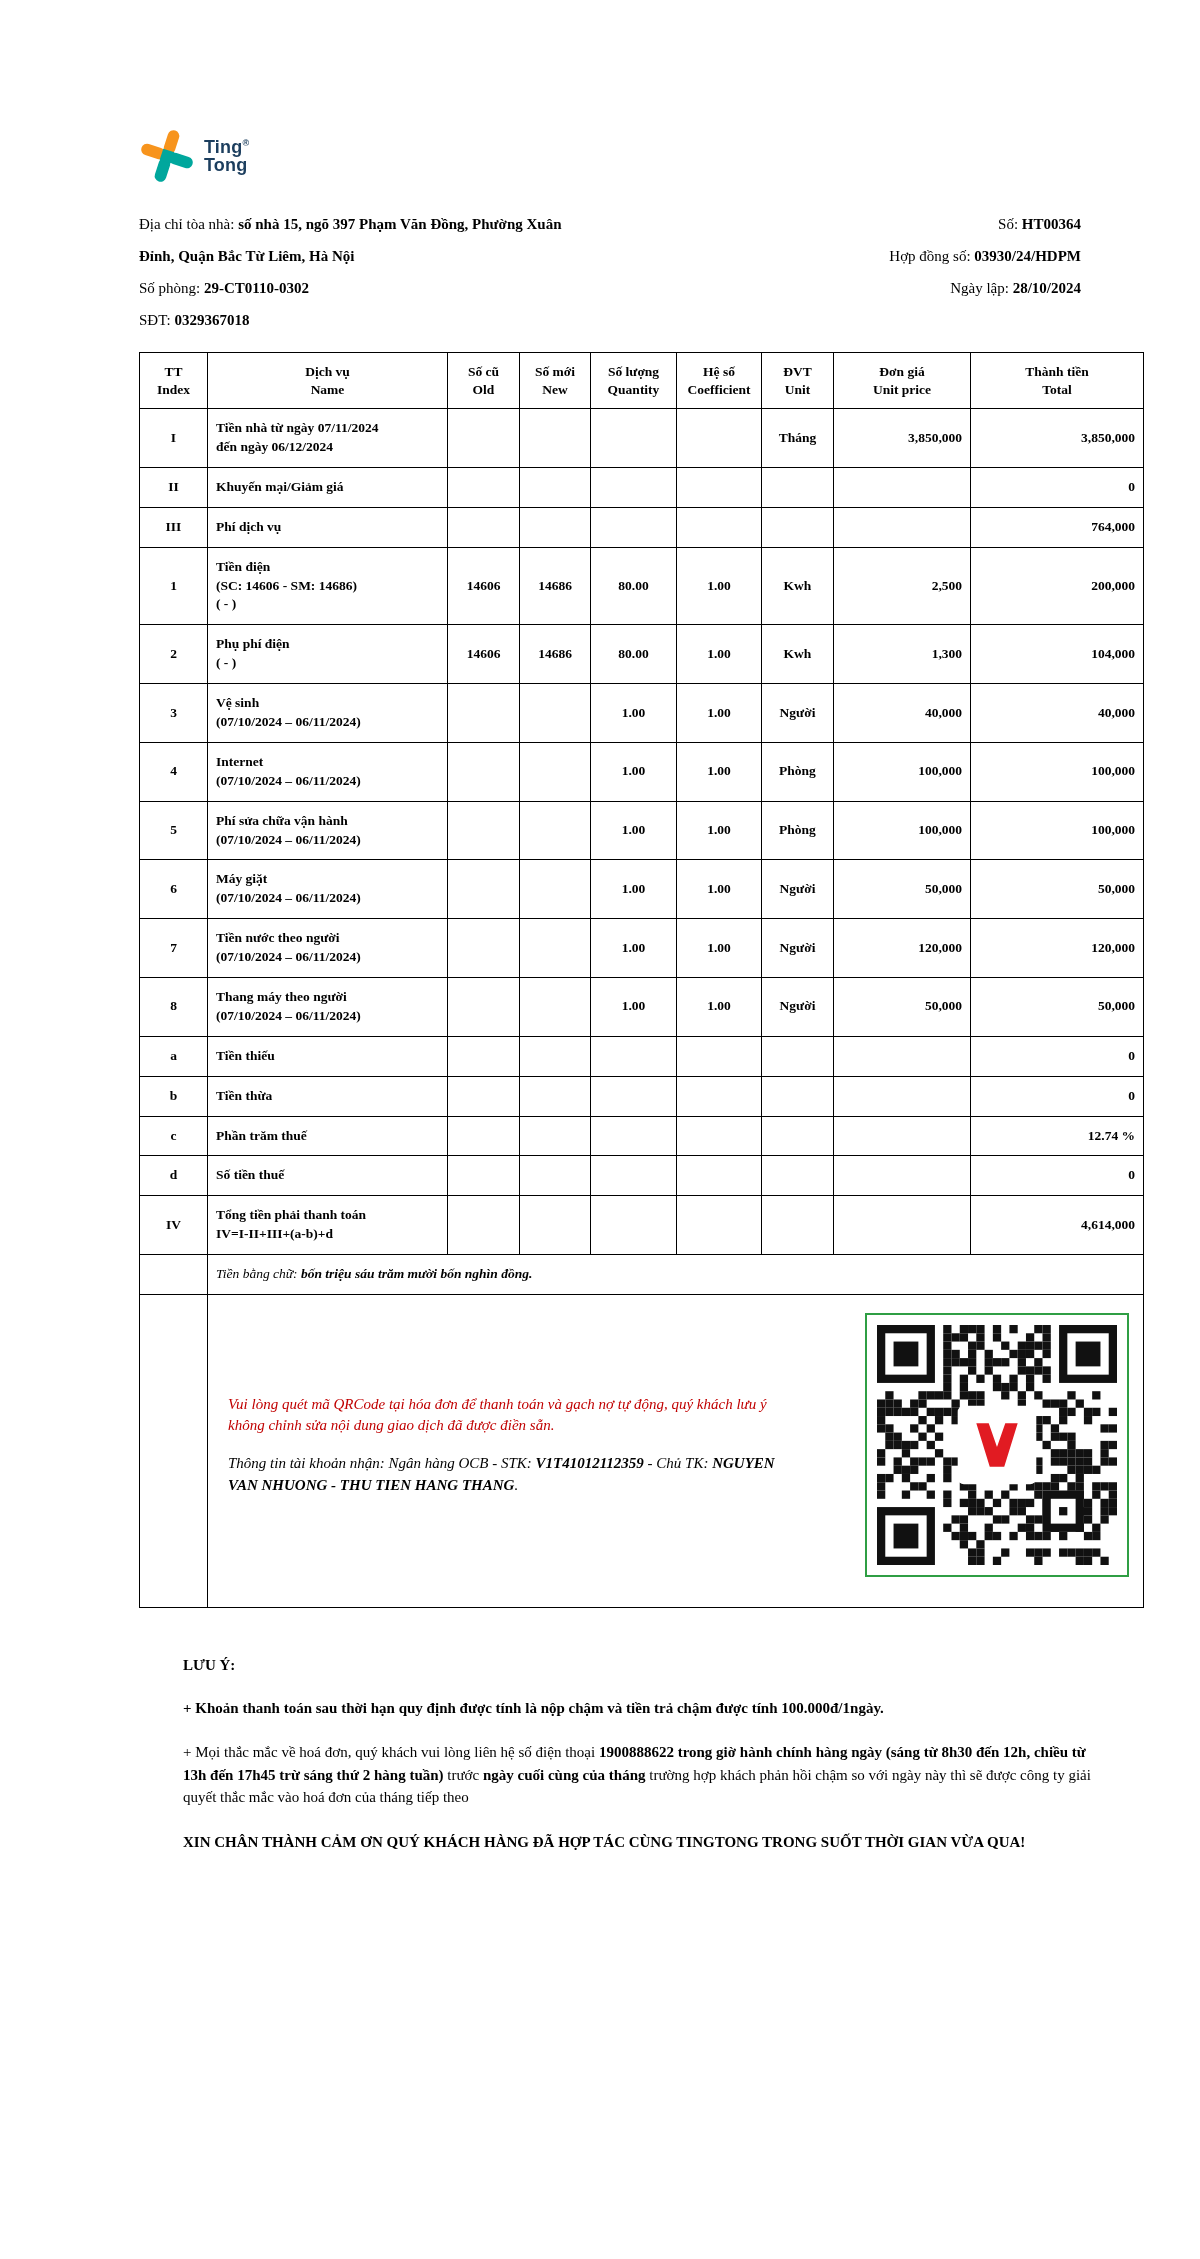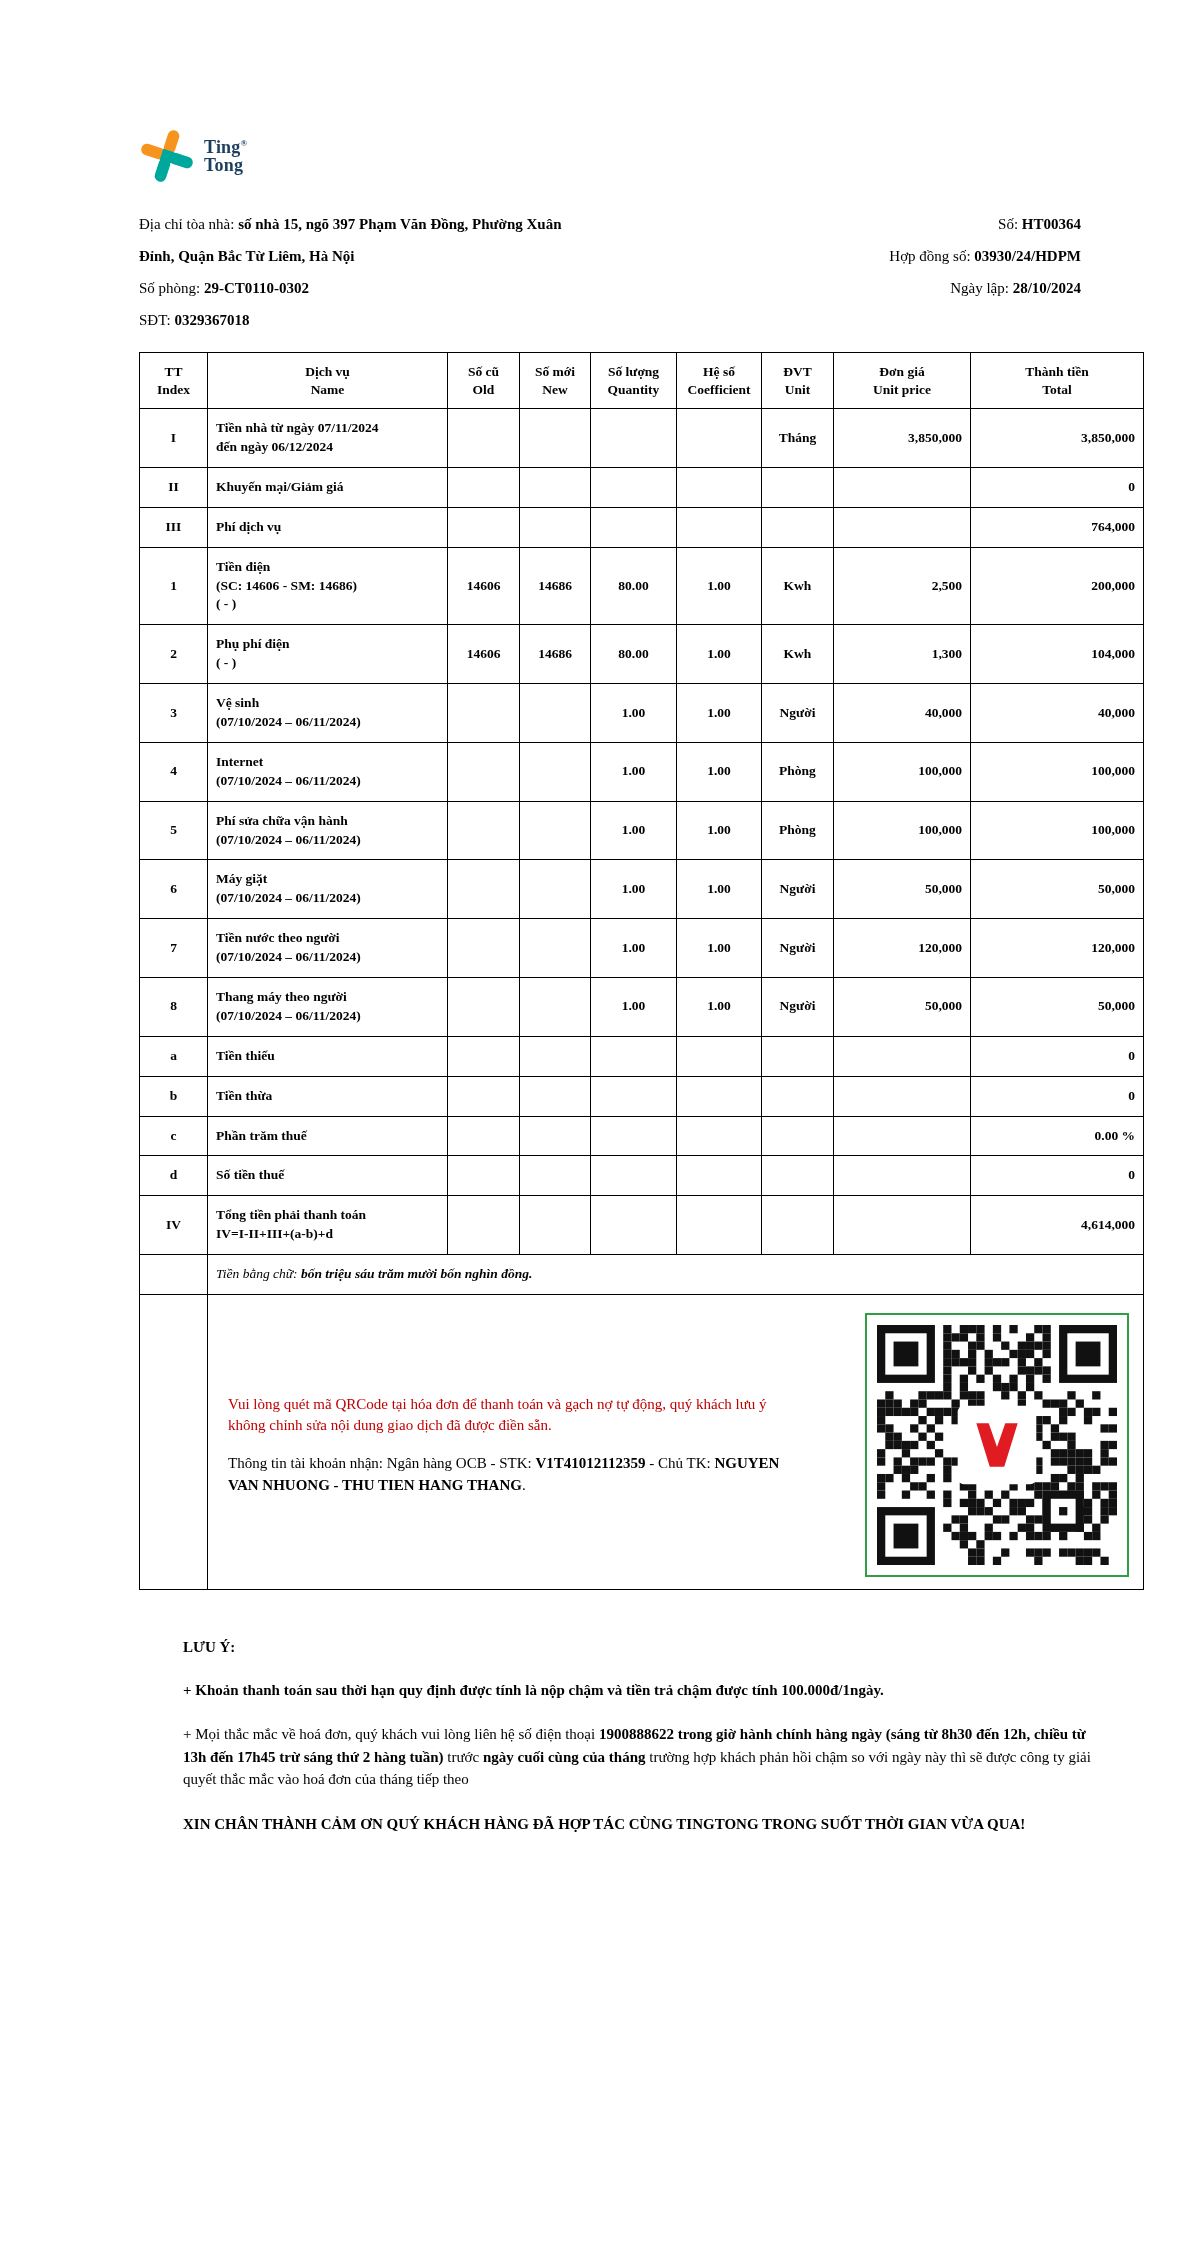--- a/index.html
+++ b/index.html
@@ -7,21 +7,21 @@
   body {
     width:1200px; height:2259px; position:relative;
     font-family:"Liberation Serif", serif; color:#000;
   }
   .page { padding:128px 0 0 139px; }
 
   
   .header { width:942px; display:flex; justify-content:space-between; align-items:flex-start; }
   .logo { display:flex; align-items:center; gap:9px; }
   .logo-text {
-    font-family:Liberation Serif, serif; font-weight:bold;
+    font-family:Liberation Sans, sans-serif; font-weight:bold;
     color:var(--brand-navy,#1C3E5E); font-size:18px; line-height:1.02; letter-spacing:.2px;
   }
   .reg { font-size:9px; vertical-align:super; font-weight:bold; }
   .title { text-align:right; font-weight:bold; font-size:20px; line-height:1.4; margin-top:4px; }
 
   
   .info { width:942px; margin-top:24px; font-size:15px; }
   .info-row { display:flex; justify-content:space-between; align-items:baseline; line-height:32px; }
   .info-left { text-align:left; }
   .info-right { text-align:right; }
@@ -29,21 +29,21 @@
 
   
   table { width:1004px; margin-top:16px; border-collapse:collapse; table-layout:fixed; }
   th, td { border:1px solid var(--border-black,#000); font-size:13.5px; vertical-align:middle; }
   th { font-weight:bold; text-align:center; padding:10px 3px; line-height:1.3;font-family:Liberation Serif, serif; }
   td { font-weight:bold; padding:10px 6px; line-height:1.4; }
   td.c-center { text-align:center; }
   td.c-name { text-align:left; padding-left:8px; }
   td.c-right { text-align:right; padding-right:8px; }
   .words-cell { font-weight:normal; font-style:italic; text-align:left; padding-left:8px; }
-  .qr-cell { font-weight:normal; padding:18px 14px 12px 20px; }
+  .qr-cell { font-weight:normal; padding:18px 14px 30px 20px;font-style:italic; }
   .qr-flex { display:flex; align-items:center; justify-content:space-between; gap:24px; }
   .qr-text { width:566px; font-size:15px; }
   .qr-red { color:var(--accent-red,#C00000); line-height:1.45; margin-bottom:16px; }
   .qr-black { line-height:1.45; }
   .qr-box {
     border:2.5px solid var(--qr-border-green,#2F9E44);
     background:#fff; padding:10px; flex:0 0 auto;
     display:flex; align-items:center; justify-content:center;
   }
   #qr-svg { width:240px; height:240px; display:block; }
@@ -332,21 +332,21 @@
           <td class="c-center">c</td>
           <td class="c-name">
             <div>Phần trăm thuế</div>
           </td>
           <td class="c-center"></td>
           <td class="c-center"></td>
           <td class="c-center"></td>
           <td class="c-center"></td>
           <td class="c-center"></td>
           <td class="c-right"></td>
-          <td class="c-right">0.00 %</td>
+          <td class="c-right">12.74 %</td>
         </tr>
         <tr>
           <td class="c-center">d</td>
           <td class="c-name">
             <div>Số tiền thuế</div>
           </td>
           <td class="c-center"></td>
           <td class="c-center"></td>
           <td class="c-center"></td>
           <td class="c-center"></td>

